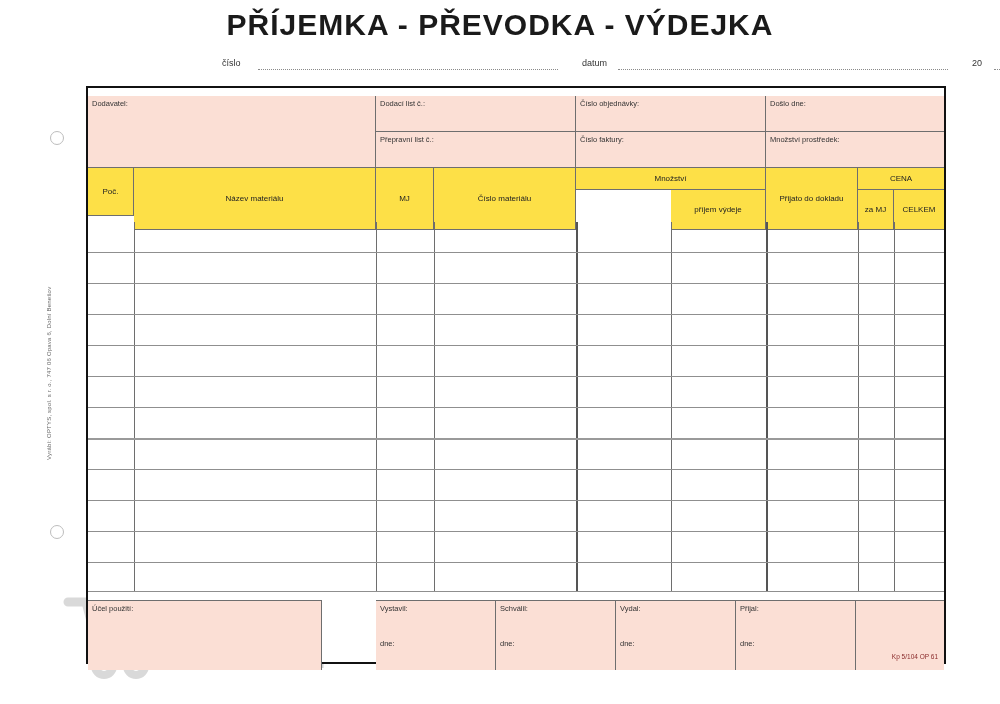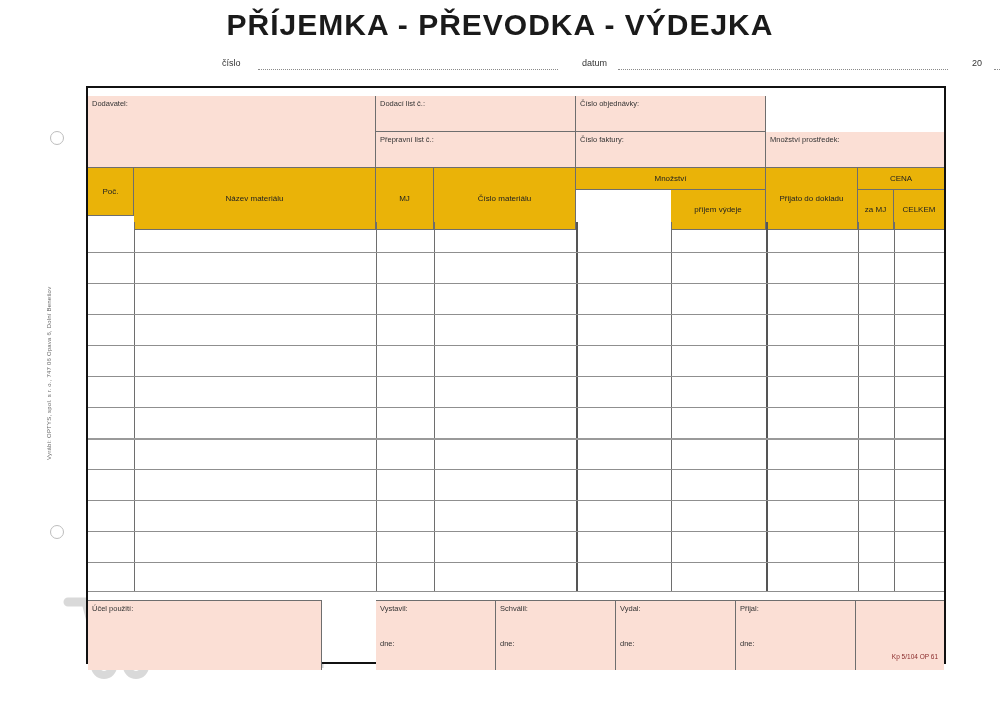--- a/index.html
+++ b/index.html
@@ -142,21 +142,21 @@
     position: absolute;
     box-sizing: border-box;
     font-size: 8px;
     color: #2b2b2b;
     margin-top: 8px;
   }
   .pink {
     background: #fbdfd5;
   }
   .pink-dark {
-    background: #eab308;
+    background: #fde047;
   }
   .bd-r { border-right: 1px solid #6e6e6e; }
   .bd-b { border-bottom: 1px solid #6e6e6e; }
   .bd-t { border-top: 1px solid #6e6e6e; }
   .lbl-tl {
     position: absolute;
     top: 3px;
     left: 4px;
     font-size: 7.5px;
     color: #333;
@@ -245,20 +245,23 @@
     </div>
 
     <div class="cell pink bd-r bd-b" style="left:488px; top:0; width:190px; height:36px;">
       <span class="lbl-tl">Číslo objednávky:</span>
     </div>
 
     <div class="cell pink bd-r bd-b" style="left:488px; top:36px; width:190px; height:36px;">
       <span class="lbl-tl">Číslo faktury:</span>
     </div>
 
+    <div class="cell pink bd-b" style="left:678px; top:0; width:178px; height:36px;">
+      <span class="lbl-tl">Došlo dne:</span>
+    </div>
 
     <div class="cell pink bd-b" style="left:678px; top:36px; width:178px; height:36px;">
       <span class="lbl-tl">Množství prostředek:</span>
     </div>
 
     <div class="cell pink-dark bd-r bd-b ctr" style="left:0; top:72px; width:46px; height:48px;">
       <span>Poč.</span>
     </div>
     <div class="cell pink-dark bd-r bd-b ctr" style="left:46px; top:72px; width:242px; height:62px;">
       <span>Název materiálu</span>

